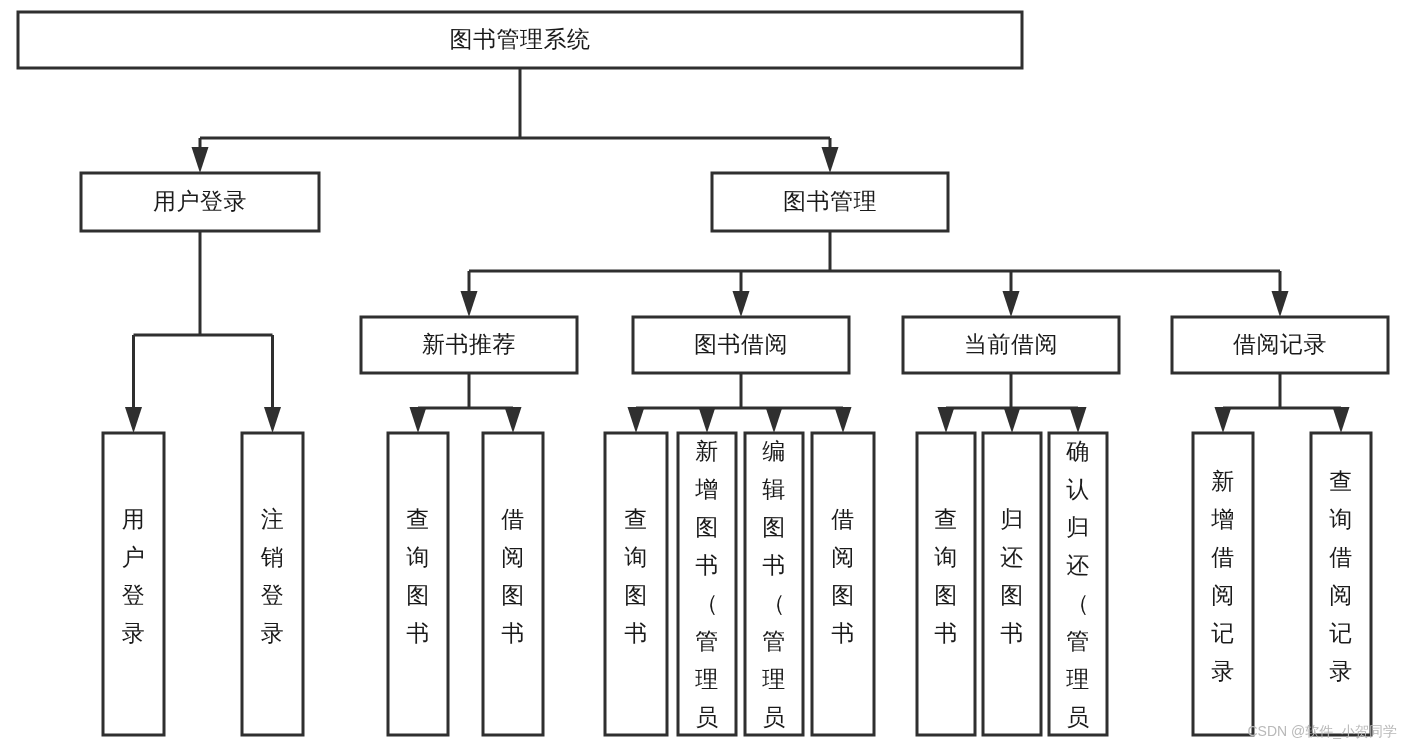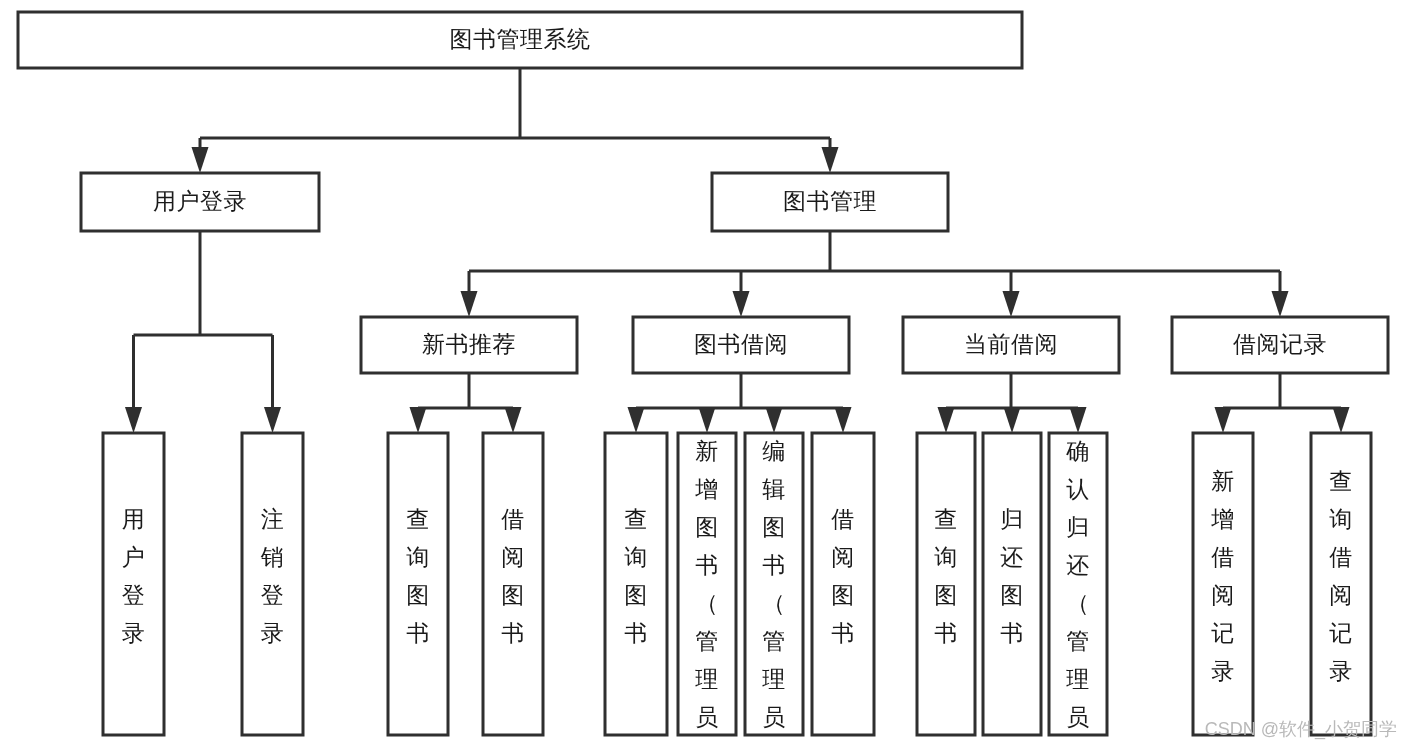--- a/index.html
+++ b/index.html
@@ -54,21 +54,21 @@
   }
   .arrow-head {
     fill: #2f2f2f;
     stroke: none;
   }
   .watermark {
     position: absolute;
     right: 8px;
     bottom: 6px;
     font-family: "Liberation Sans", "DejaVu Sans", sans-serif;
-    font-size: 18px;
+    font-size: 14px;
     color: #b9b9b9;
     white-space: nowrap;
     user-select: none;
     pointer-events: none;
   }
 </style>
 </head>
 <body>
 
 <div id="diagram-root">

